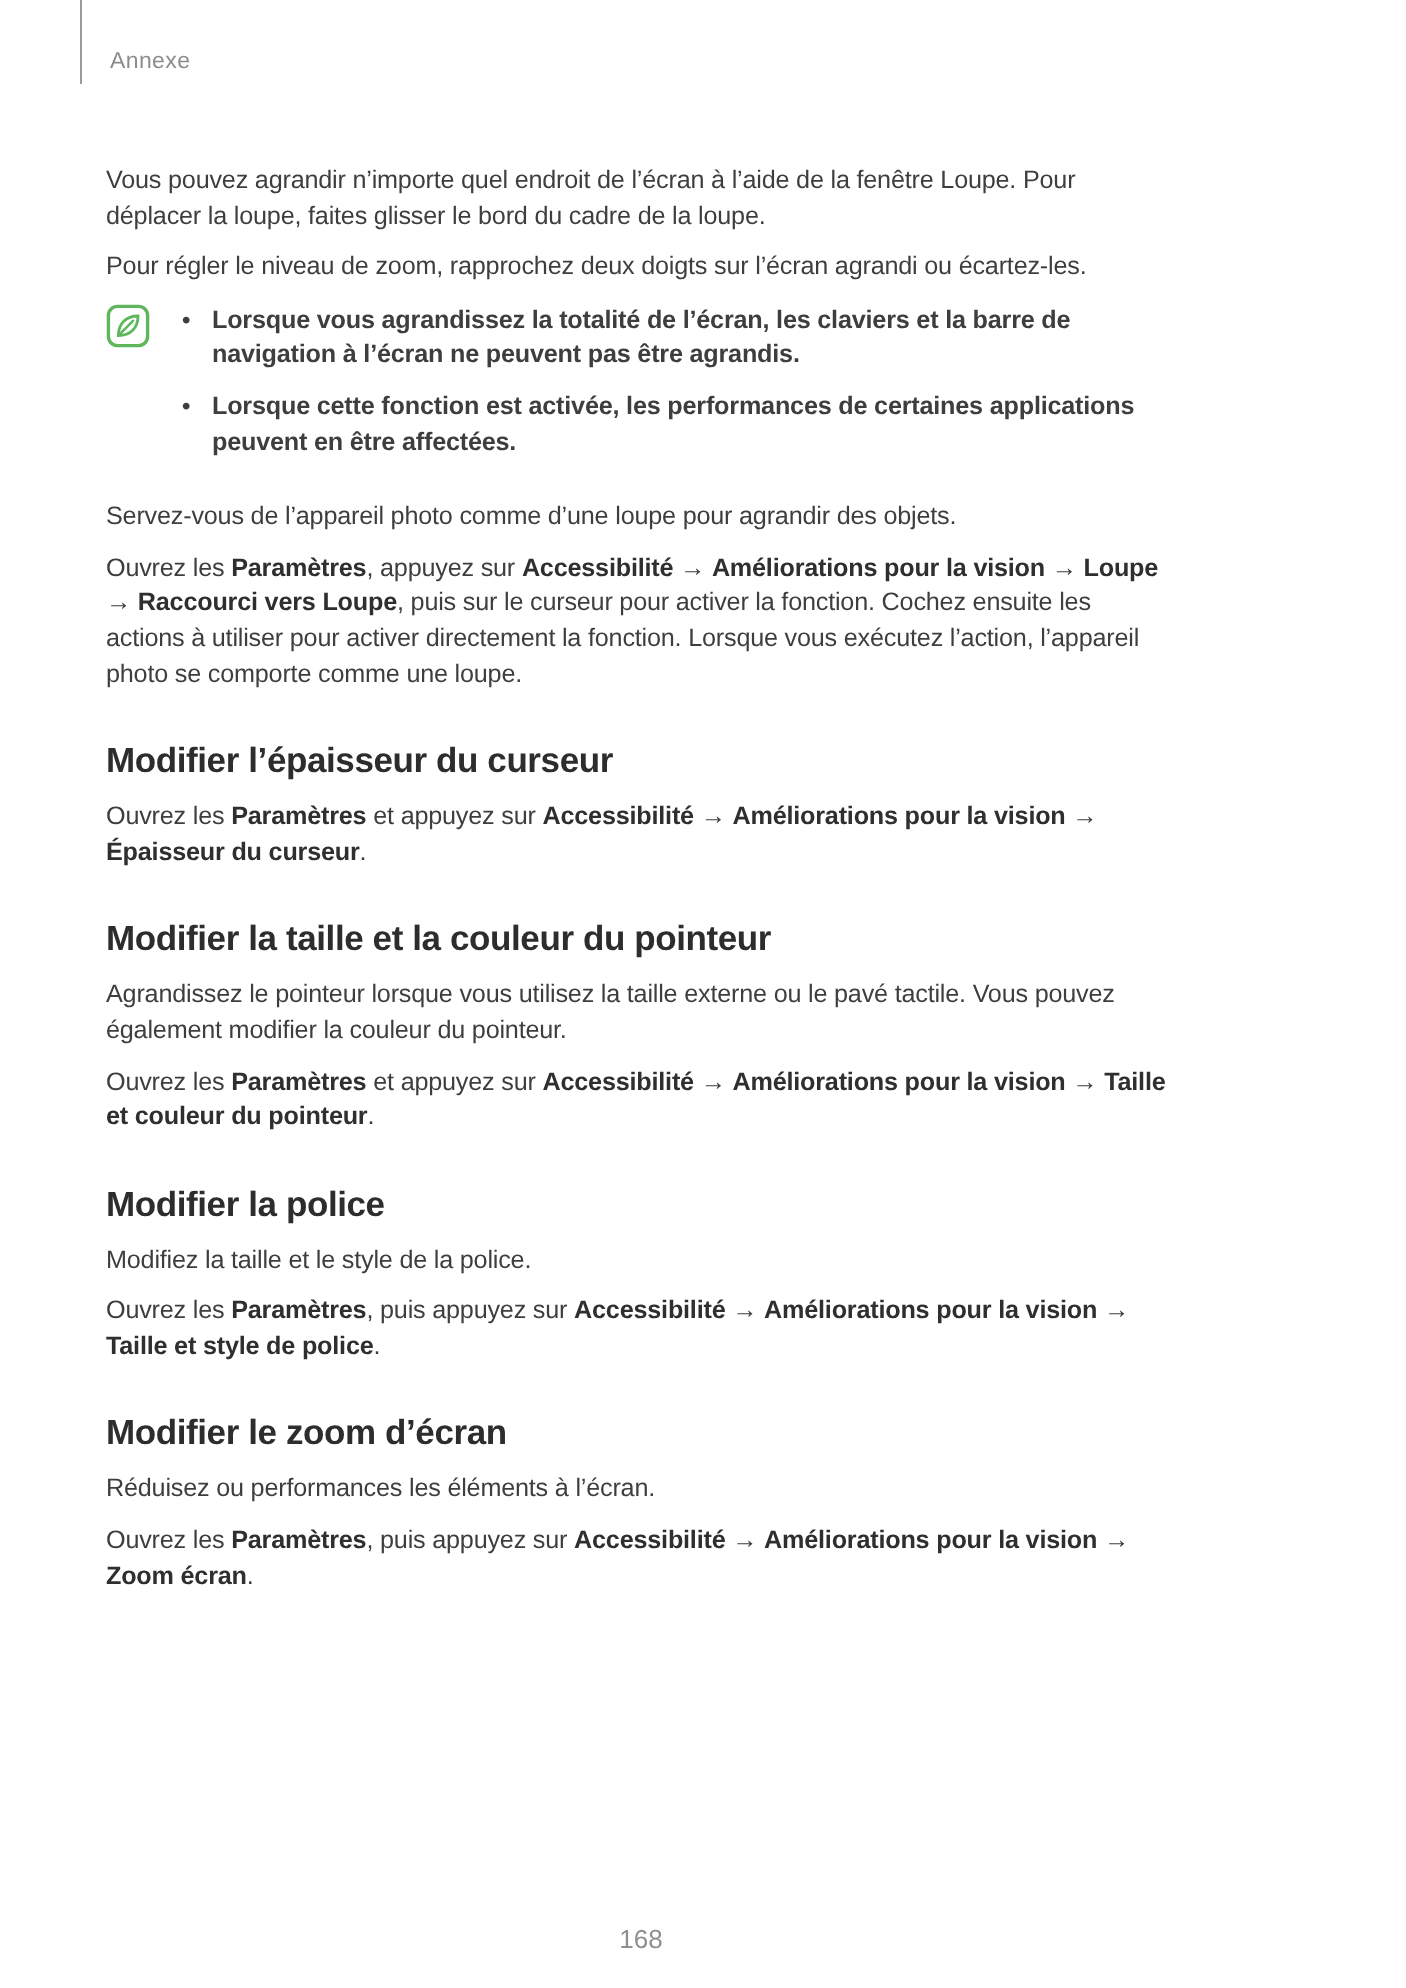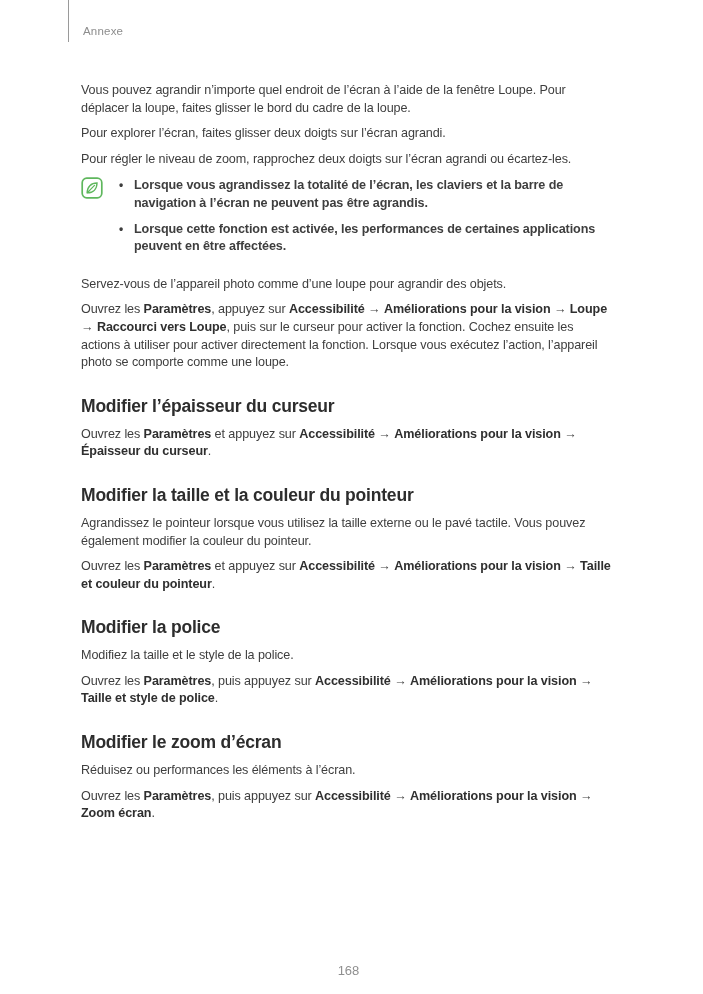--- a/index.html
+++ b/index.html
@@ -5,21 +5,20 @@
   * { margin: 0; padding: 0; box-sizing: border-box; }
   html, body { background: #ffffff; }
   .page {
     position: relative;
     width: 641px;
     height: 994px;
     background: #ffffff;
     font-family: "Liberation Sans", sans-serif;
     color: #3e3e3e;
     overflow: hidden;
-    margin-left: 28px;
   }
   
   .hdr { position: relative; height: 42px; }
   .hdr-rule {
     position: absolute;
     left: 40px; top: 0;
     width: 1px; height: 42px;
     background: #9a9a9a;
   }
   .hdr-label {
@@ -99,21 +98,20 @@
 <div class="page">
 
   <header class="hdr">
     <div class="hdr-rule"></div>
     <div class="hdr-label">Annexe</div>
   </header>
 
   <main class="content">
 
     <p class="body"><span>Vous pouvez agrandir n’importe quel endroit de l’écran à l’aide de la fenêtre Loupe. Pour déplacer la loupe, faites glisser le bord du cadre de la loupe.</span></p>
-    <p class="body"><span>Pour explorer l’écran, faites glisser deux doigts sur l’écran agrandi.</span></p>
     <p class="body"><span>Pour régler le niveau de zoom, rapprochez deux doigts sur l’écran agrandi ou écartez-les.</span></p>
 
     <div class="note">
       <span class="note-icon">
         <svg width="22" height="22" viewBox="0 0 22 22" aria-hidden="true">
           <rect x="1.2" y="1.2" width="19.6" height="19.6" rx="4.5" fill="none" stroke="#5fb75d" stroke-width="1.7"></rect>
           <path d="M6.2 15.8 C6.2 9.8 10 6 16 6 C16 12 12.2 15.8 6.2 15.8 Z" fill="none" stroke="#5fb75d" stroke-width="1.4"></path>
           <path d="M6.4 15.6 L13.5 8.4" fill="none" stroke="#5fb75d" stroke-width="1.3" stroke-linecap="round"></path>
         </svg>
       </span>

